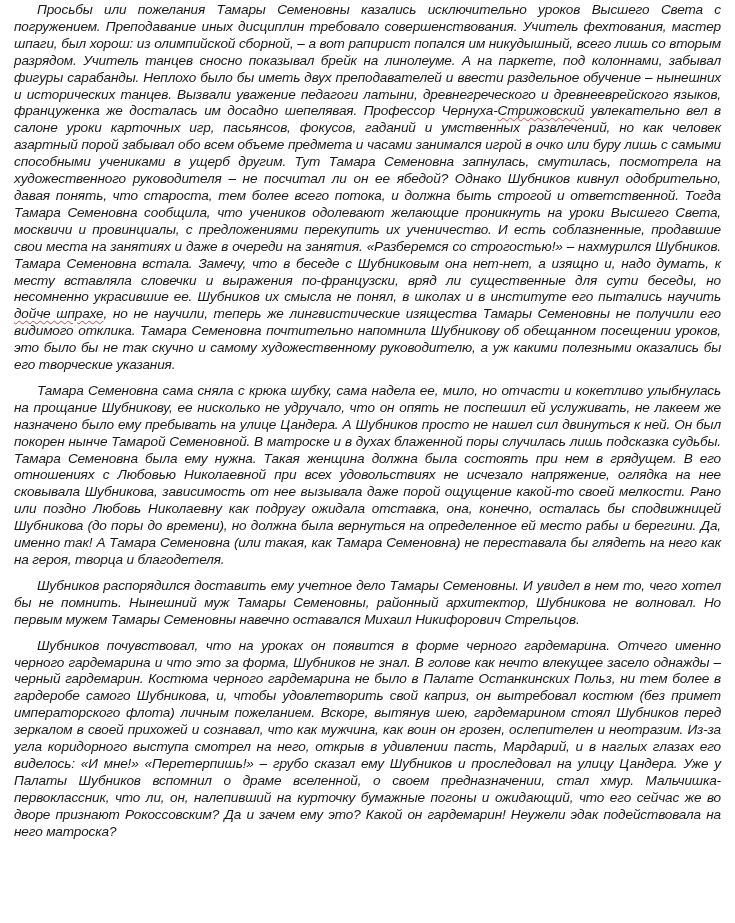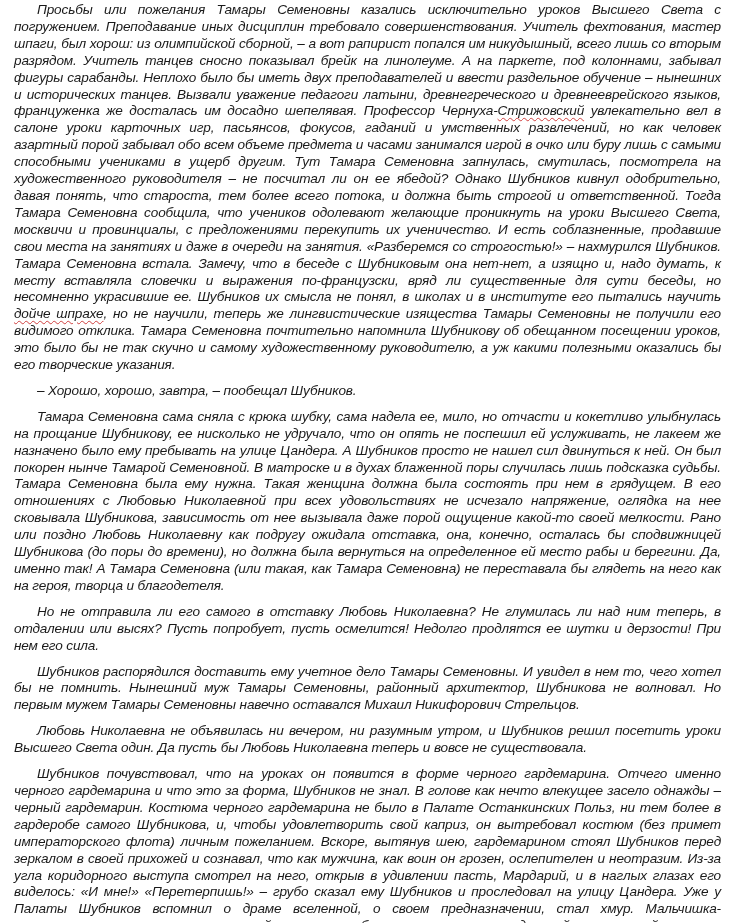--- a/index.html
+++ b/index.html
@@ -37,19 +37,16 @@
       text-decoration: underline wavy #d04040;
       text-decoration-thickness: 1px;
       text-underline-offset: 2px;
     }
   </style>
 </head>
 <body>
 
 <div class="page" id="page">
     <p class="para"><span>Просьбы или пожелания Тамары Семеновны казались исключительно уроков Высшего Света с погружением. Преподавание иных дисциплин требовало совершенствования. Учитель фехтования, мастер шпаги, был хорош: из олимпийской сборной, – а вот рапирист попался им никудышный, всего лишь со вторым разрядом. Учитель танцев сносно показывал брейк на линолеуме. А на паркете, под колоннами, забывал фигуры сарабанды. Неплохо было бы иметь двух преподавателей и ввести раздельное обучение – нынешних и исторических танцев. Вызвали уважение педагоги латыни, древнегреческого и древнееврейского языков, француженка же досталась им досадно шепелявая. Профессор Чернуха-</span><span class="spell">Стрижовский</span><span> увлекательно вел в салоне уроки карточных игр, пасьянсов, фокусов, гаданий и умственных развлечений, но как человек азартный порой забывал обо всем объеме предмета и часами занимался игрой в очко или буру лишь с самыми способными учениками в ущерб другим. Тут Тамара Семеновна запнулась, смутилась, посмотрела на художественного руководителя – не посчитал ли он ее ябедой? Однако Шубников кивнул одобрительно, давая понять, что староста, тем более всего потока, и должна быть строгой и ответственной. Тогда Тамара Семеновна сообщила, что учеников одолевают желающие проникнуть на уроки Высшего Света, москвичи и провинциалы, с предложениями перекупить их ученичество. И есть соблазненные, продавшие свои места на занятиях и даже в очереди на занятия. «Разберемся со строгостью!» – нахмурился Шубников. Тамара Семеновна встала. Замечу, что в беседе с Шубниковым она нет-нет, а изящно и, надо думать, к месту вставляла словечки и выражения по-французски, вряд ли существенные для сути беседы, но несомненно украсившие ее. Шубников их смысла не понял, в школах и в институте его пытались научить </span><span class="spell">дойче шпрахе</span><span>, но не научили, теперь же лингвистические изящества Тамары Семеновны не получили его видимого отклика. Тамара Семеновна почтительно напомнила Шубникову об обещанном посещении уроков, это было бы не так скучно и самому художественному руководителю, а уж какими полезными оказались бы его творческие указания.</span></p>
-    <p class="para dialogue"><span>–  Хорошо, хорошо, завтра, – пообещал Шубников.</span></p>
     <p class="para"><span>Тамара Семеновна сама сняла с крюка шубку, сама надела ее, мило, но отчасти и кокетливо улыбнулась на прощание Шубникову, ее нисколько не удручало, что он опять не поспешил ей услуживать, не лакеем же назначено было ему пребывать на улице Цандера. А Шубников просто не нашел сил двинуться к ней. Он был покорен нынче Тамарой Семеновной. В матроске и в духах блаженной поры случилась лишь подсказка судьбы. Тамара Семеновна была ему нужна. Такая женщина должна была состоять при нем в грядущем. В его отношениях с Любовью Николаевной при всех удовольствиях не исчезало напряжение, оглядка на нее сковывала Шубникова, зависимость от нее вызывала даже порой ощущение какой-то своей мелкости. Рано или поздно Любовь Николаевну как подругу ожидала отставка, она, конечно, осталась бы сподвижницей Шубникова (до поры до времени), но должна была вернуться на определенное ей место рабы и берегини. Да, именно так! А Тамара Семеновна (или такая, как Тамара Семеновна) не переставала бы глядеть на него как на героя, творца и благодетеля.</span></p>
-    <p class="para"><span>Но не отправила ли его самого в отставку Любовь Николаевна? Не глумилась ли над ним теперь, в отдалении или высях? Пусть попробует, пусть осмелится! Недолго продлятся ее шутки и дерзости! При нем его сила.</span></p>
     <p class="para"><span>Шубников распорядился доставить ему учетное дело Тамары Семеновны. И увидел в нем то, чего хотел бы не помнить. Нынешний муж Тамары Семеновны, районный архитектор, Шубникова не волновал. Но первым мужем Тамары Семеновны навечно оставался Михаил Никифорович Стрельцов.</span></p>
-    <p class="para"><span>Любовь Николаевна не объявилась ни вечером, ни разумным утром, и Шубников решил посетить уроки Высшего Света один. Да пусть бы Любовь Николаевна теперь и вовсе не существовала.</span></p>
     <p class="para"><span>Шубников почувствовал, что на уроках он появится в форме черного гардемарина. Отчего именно черного гардемарина и что это за форма, Шубников не знал. В голове как нечто влекущее засело однажды – черный гардемарин. Костюма черного гардемарина не было в Палате Останкинских Польз, ни тем более в гардеробе самого Шубникова, и, чтобы удовлетворить свой каприз, он вытребовал костюм (без примет императорского флота) личным пожеланием. Вскоре, вытянув шею, гардемарином стоял Шубников перед зеркалом в своей прихожей и сознавал, что как мужчина, как воин он грозен, ослепителен и неотразим. Из-за угла коридорного выступа смотрел на него, открыв в удивлении пасть, Мардарий, и в наглых глазах его виделось: «И мне!» «Перетерпишь!» – грубо сказал ему Шубников и проследовал на улицу Цандера. Уже у Палаты Шубников вспомнил о драме вселенной, о своем предназначении, стал хмур. Мальчишка-первоклассник, что ли, он, налепивший на курточку бумажные погоны и ожидающий, что его сейчас же во дворе признают Рокоссовским? Да и зачем ему это? Какой он гардемарин! Неужели эдак подействовала на него матроска?</span></p>
   </div>
 
 </body></html>

